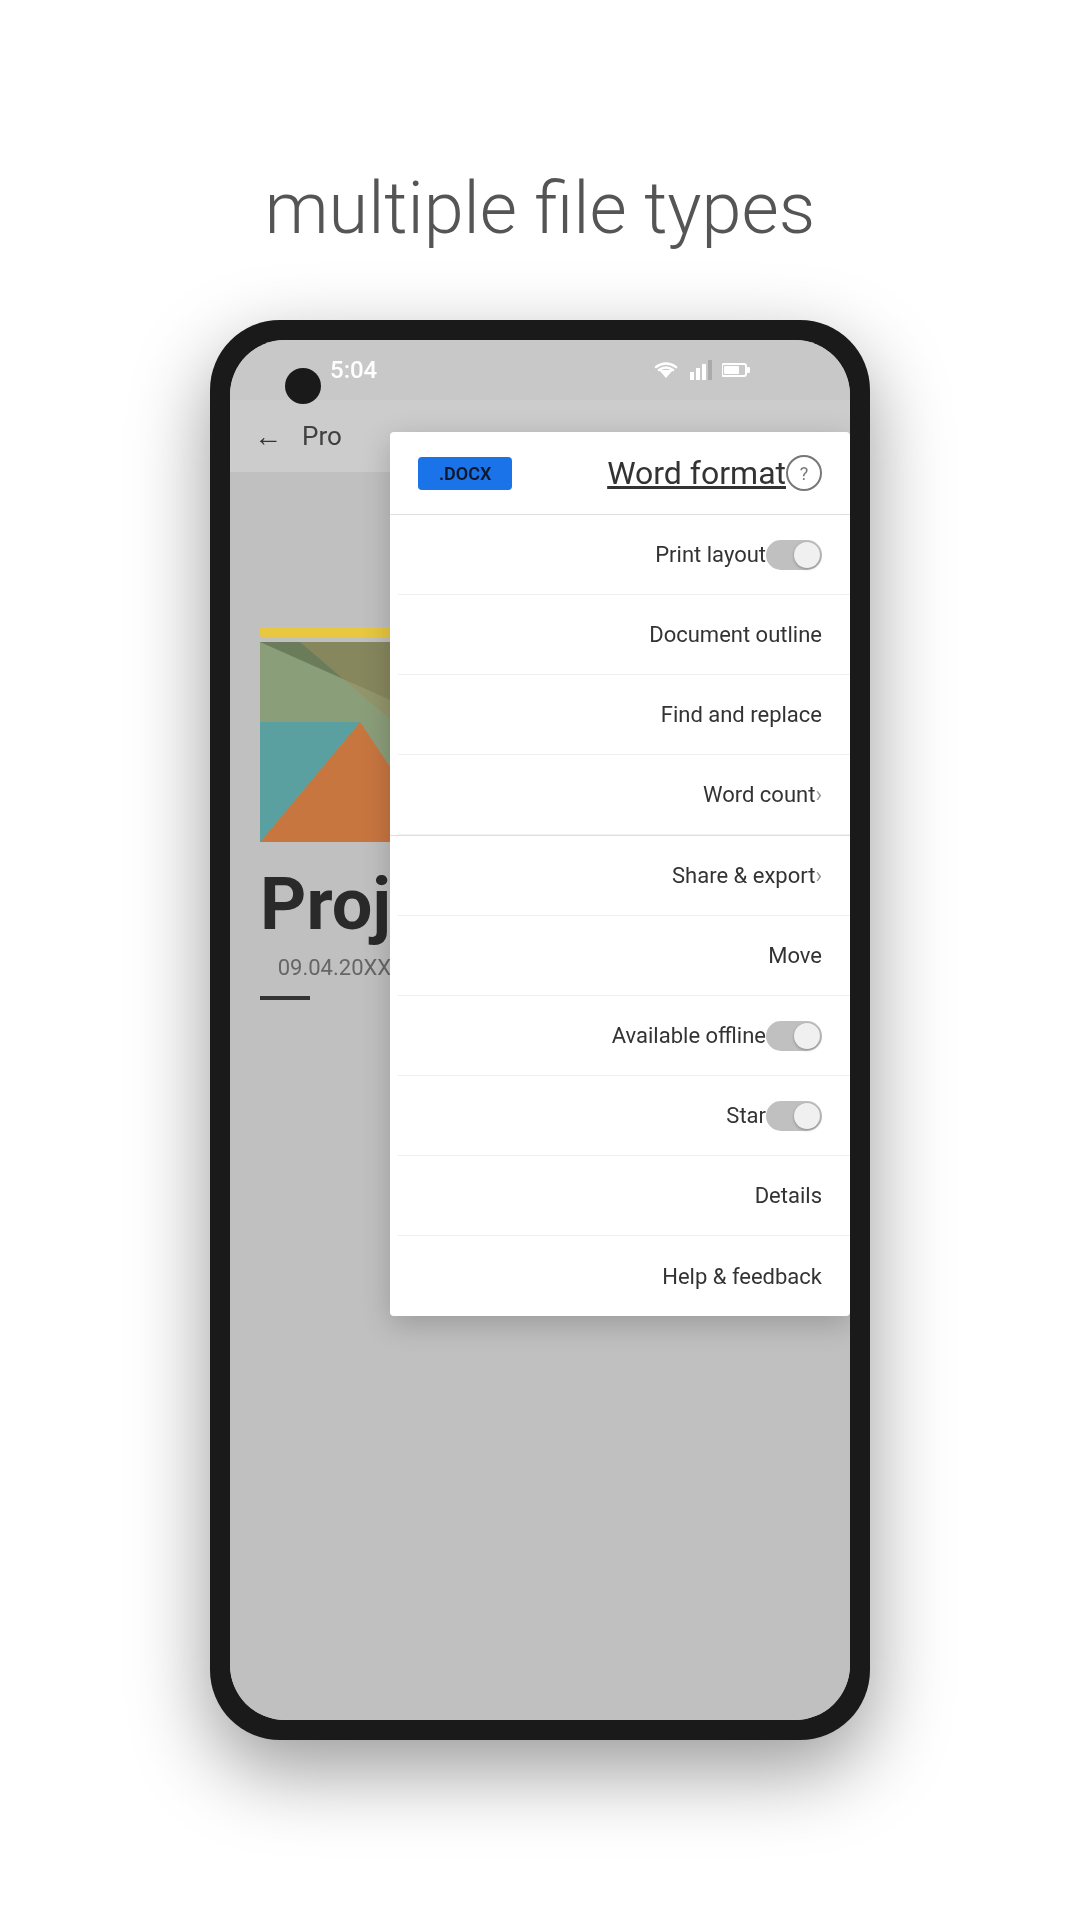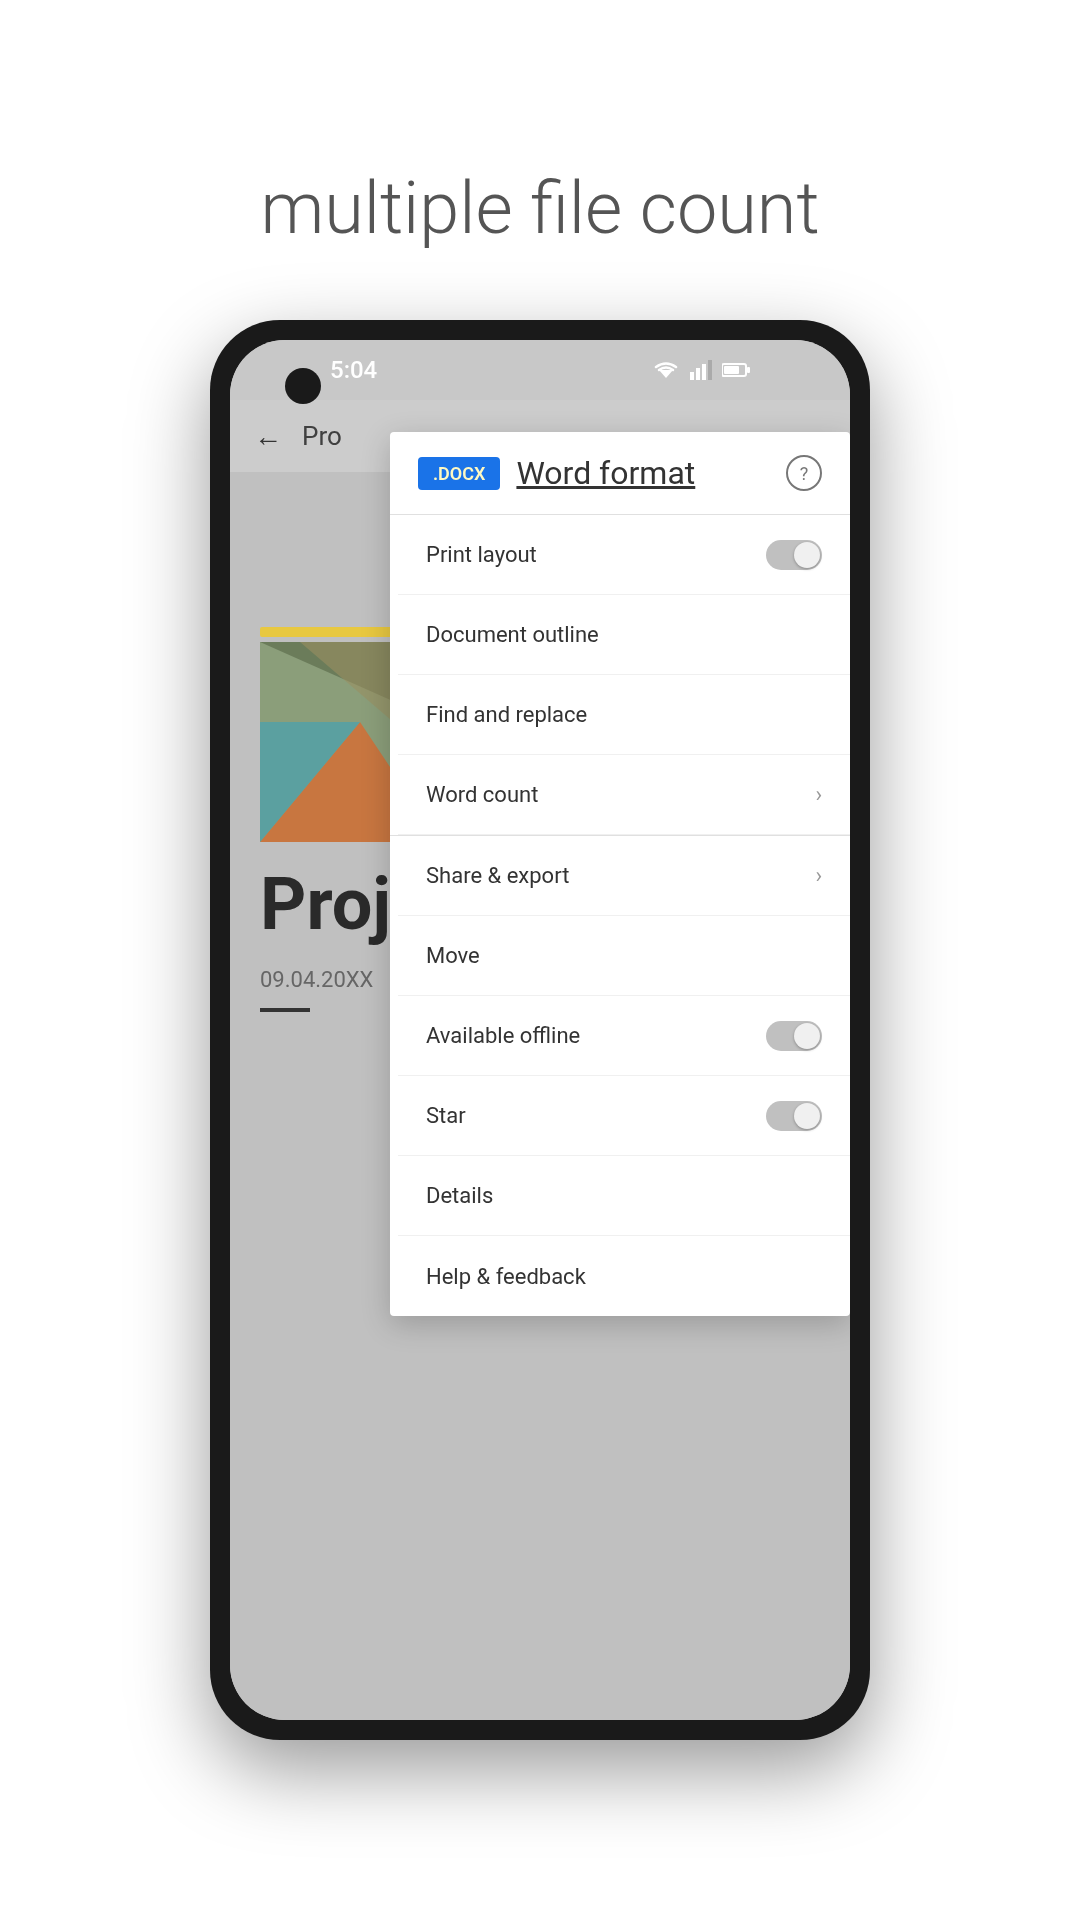--- a/index.html
+++ b/index.html
@@ -38,20 +38,21 @@
 
     .phone-screen {
       position: absolute;
       top: 20px;
       left: 20px;
       right: 20px;
       bottom: 20px;
       background: #c8c8c8;
       border-radius: 55px;
       overflow: hidden;
+      text-align: right;
     }
 
     
     .camera-hole {
       position: absolute;
       top: 28px;
       left: 55px;
       width: 36px;
       height: 36px;
       background: #1a1a1a;
@@ -145,21 +146,21 @@
 
     .doc-heading {
       font-size: 72px;
       font-weight: 700;
       color: #2a2a2a;
     }
 
     .doc-date {
       font-size: 22px;
       color: #666;
-      margin-top: 20px;
+      margin-top: 8px;
     }
 
     .doc-line {
       width: 50px;
       height: 4px;
       background: #333;
       margin-top: 16px;
     }
 
     
@@ -189,24 +190,24 @@
     
     .menu-header {
       display: flex;
       align-items: center;
       padding: 22px 28px;
       border-bottom: 1px solid #e0e0e0;
     }
 
     .docx-badge {
       background: #1a73e8;
-      color: #fef9c3;
+      color: #0f172a;
       font-size: 18px;
       font-weight: 600;
-      padding: 6px 15px;
+      padding: 6px 21px;
       border-radius: 4px;
       margin-right: 16px;
     }
 
     .menu-header-title {
       font-size: 32px;
       color: #333;
       flex: 1;
       text-decoration: underline;
     }
@@ -276,21 +277,21 @@
     .menu-separator {
       height: 1px;
       background: #e0e0e0;
     }
   </style>
 </head>
 <body>
 
 <div class="page-title">
   <br>
-  <span>multiple file count</span>
+  <span>multiple file types</span>
 </div>
 
 <div class="phone-frame">
 
   <div class="phone-screen">
 
     <div class="camera-hole"></div>
 
     <div class="status-bar">
       <span class="status-time">5:04</span>

